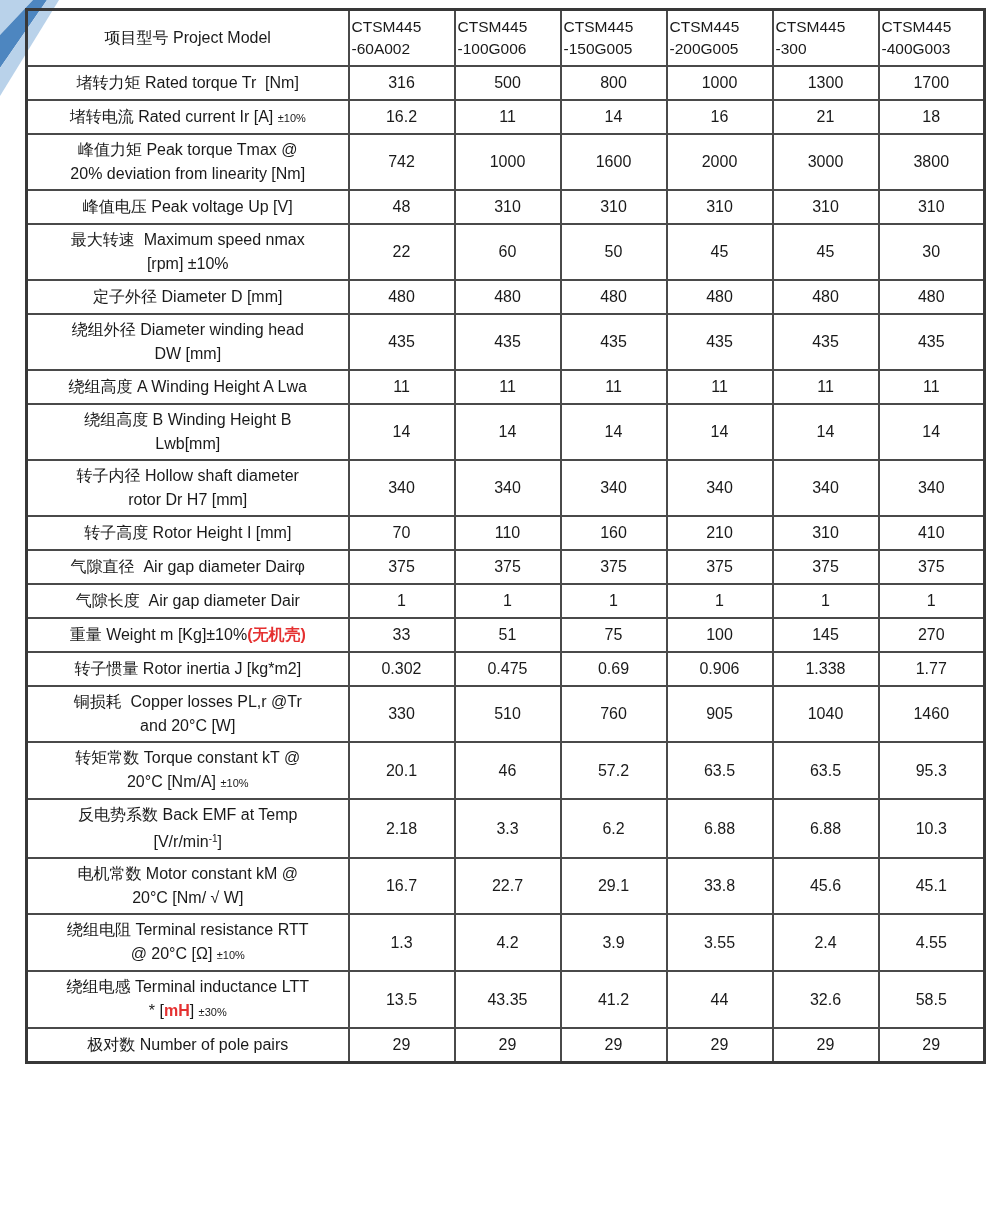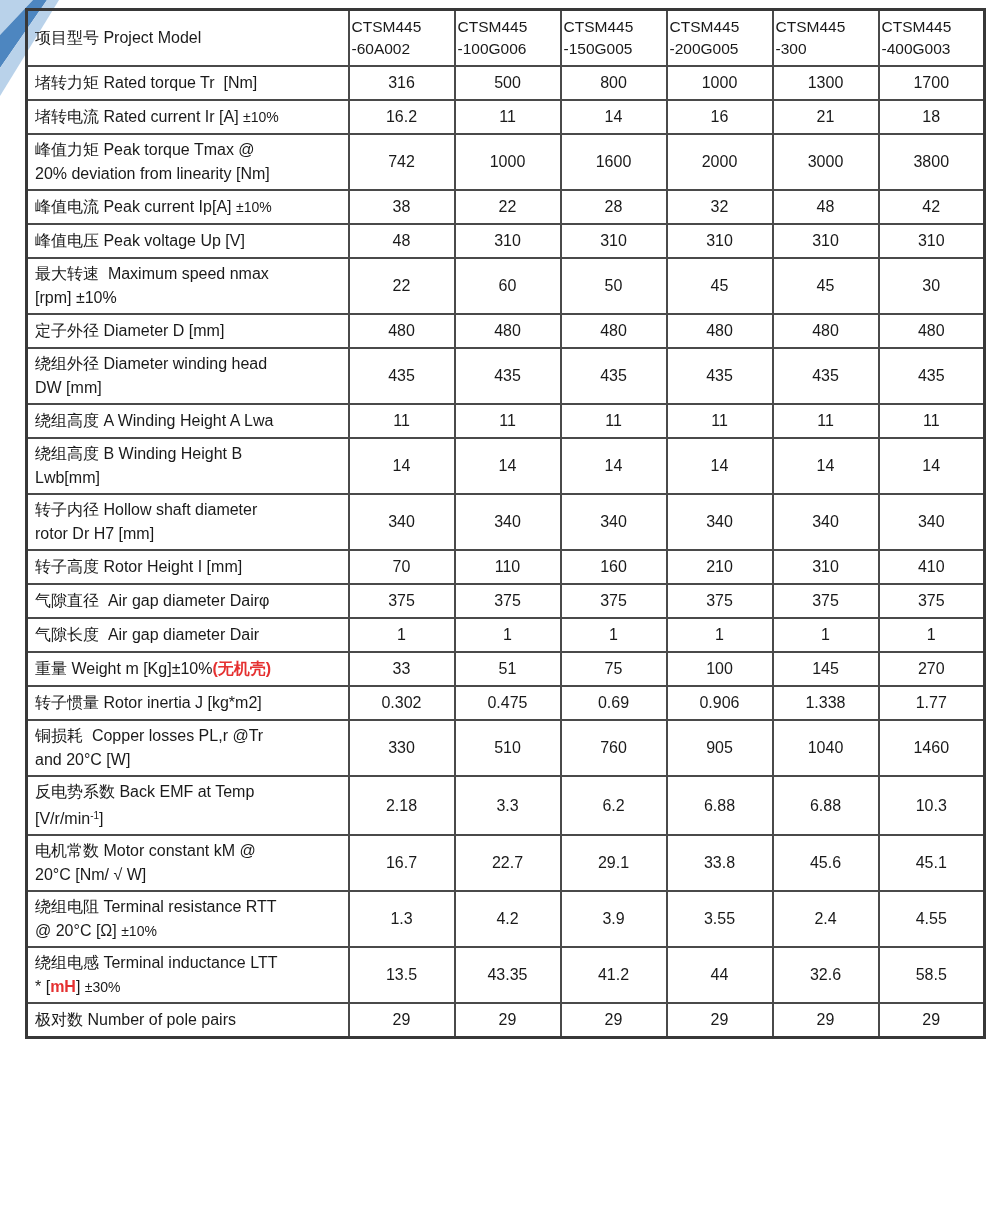--- a/index.html
+++ b/index.html
@@ -9,31 +9,31 @@
   }
   .corner-decor{position:absolute;top:0;left:0;}
   table.spec{
     position:absolute;left:25px;top:8px;width:961px;
     border-collapse:collapse;table-layout:fixed;
     border:3px solid #383838;
   }
   td{border:2px solid var(--border,#4a4a4a);vertical-align:middle;}
   .label-cell{
     padding:3px 7px;font-size:16px;line-height:24px;
-    white-space:pre-wrap;word-break:normal;
+    white-space:pre-wrap;word-break:normal;text-align:center;
   }
   .header-label{font-size:16px;}
   .model-cell{
     text-align:left;font-size:15.5px;line-height:22px;padding:5px 2px;
   }
   .value-cell{
     text-align:center;font-size:16px;line-height:22px;height:30px;padding:1px 2px;
   }
   .seg-n{}
-  .seg-sm{font-size:14px;}
+  .seg-sm{font-size:11px;}
   .seg-red{color:var(--red,#e53030);font-weight:bold;}
   .seg-sup{font-size:10px;vertical-align:5px;}
 </style>
 </head>
 <body>
 
 <svg class="corner-decor" width="70" height="100" viewBox="0 0 70 100" aria-hidden="true">
   <polygon points="0,0 33,0 0,35" fill="#b9d2ea"></polygon>
   <polygon points="33,0 47,0 0,68 0,35" fill="#4d86c0"></polygon>
   <polygon points="47,0 59,0 0,96 0,68" fill="#b9d2ea"></polygon>
@@ -103,29 +103,20 @@
         <td class="label-cell"><span class="seg-n">峰值力矩 Peak torque Tmax @
 20% deviation from linearity [Nm]</span></td>
         <td class="value-cell">742</td>
         <td class="value-cell">1000</td>
         <td class="value-cell">1600</td>
         <td class="value-cell">2000</td>
         <td class="value-cell">3000</td>
         <td class="value-cell">3800</td>
       </tr>
       <tr>
-        <td class="label-cell"><span class="seg-n">峰值电流 Peak current Ip[A] </span><span class="seg-sm">±10%</span></td>
-        <td class="value-cell">38</td>
-        <td class="value-cell">22</td>
-        <td class="value-cell">28</td>
-        <td class="value-cell">32</td>
-        <td class="value-cell">48</td>
-        <td class="value-cell">42</td>
-      </tr>
-      <tr>
         <td class="label-cell"><span class="seg-n">峰值电压 Peak voltage Up [V]</span></td>
         <td class="value-cell">48</td>
         <td class="value-cell">310</td>
         <td class="value-cell">310</td>
         <td class="value-cell">310</td>
         <td class="value-cell">310</td>
         <td class="value-cell">310</td>
       </tr>
       <tr>
         <td class="label-cell"><span class="seg-n">最大转速&nbsp; Maximum speed nmax
@@ -234,20 +225,30 @@
         <td class="label-cell"><span class="seg-n">铜损耗&nbsp; Copper losses PL,r @Tr
 and 20°C [W]</span></td>
         <td class="value-cell">330</td>
         <td class="value-cell">510</td>
         <td class="value-cell">760</td>
         <td class="value-cell">905</td>
         <td class="value-cell">1040</td>
         <td class="value-cell">1460</td>
       </tr>
       <tr>
+        <td class="label-cell"><span class="seg-n">转矩常数 Torque constant kT @
+20°C [Nm/A] </span><span class="seg-sm">±10%</span></td>
+        <td class="value-cell">20.1</td>
+        <td class="value-cell">46</td>
+        <td class="value-cell">57.2</td>
+        <td class="value-cell">63.5</td>
+        <td class="value-cell">63.5</td>
+        <td class="value-cell">95.3</td>
+      </tr>
+      <tr>
         <td class="label-cell"><span class="seg-n">反电势系数 Back EMF at Temp
 [V/r/min</span><span class="seg-sup">-1</span><span class="seg-n">]</span></td>
         <td class="value-cell">2.18</td>
         <td class="value-cell">3.3</td>
         <td class="value-cell">6.2</td>
         <td class="value-cell">6.88</td>
         <td class="value-cell">6.88</td>
         <td class="value-cell">10.3</td>
       </tr>
       <tr>

